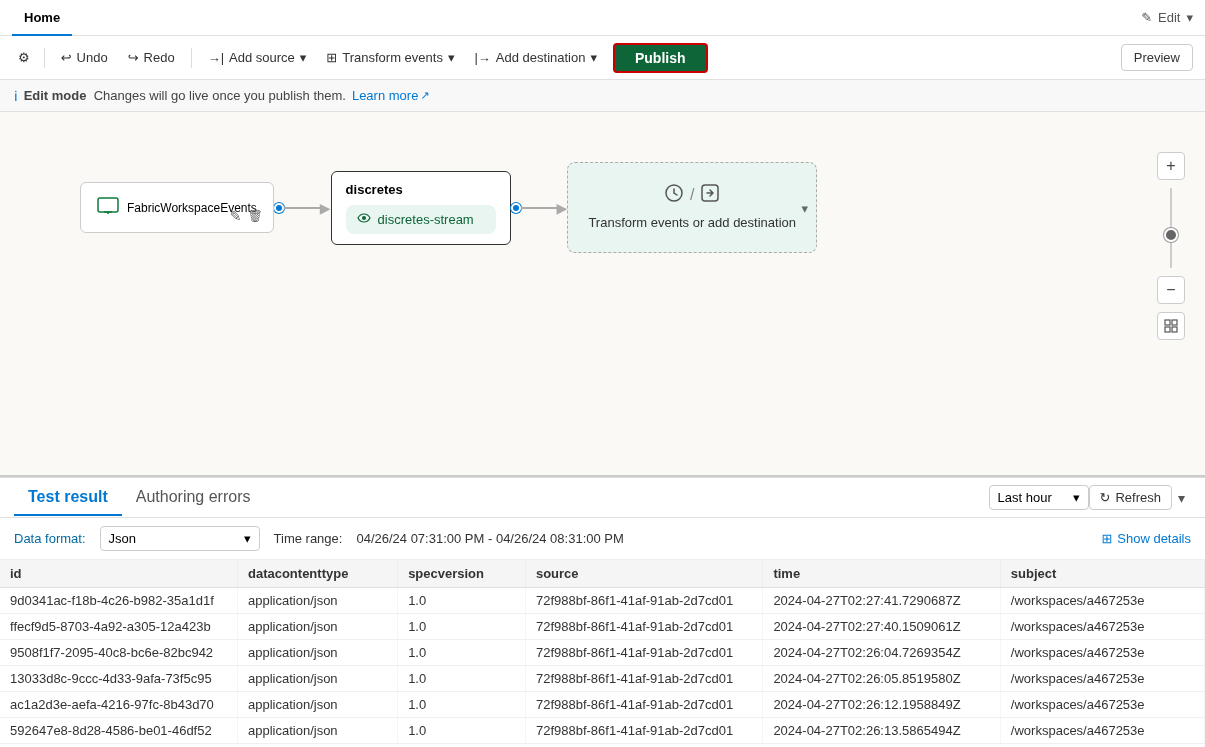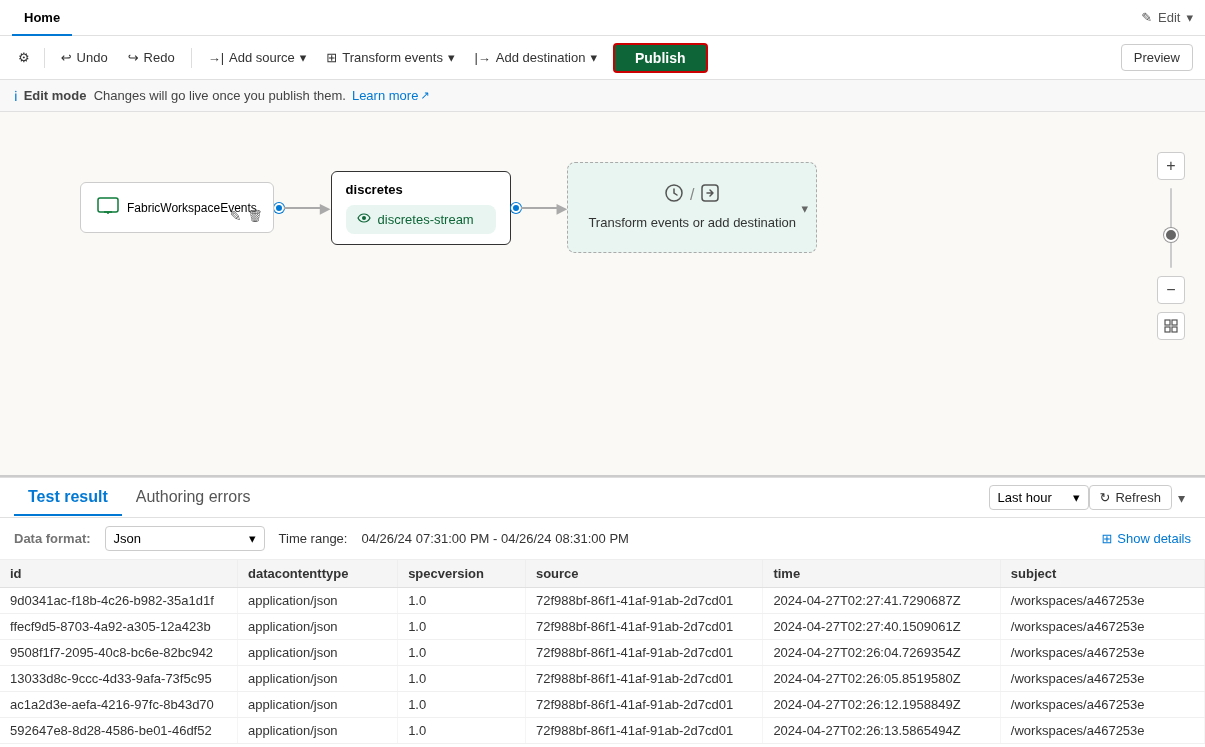--- a/index.html
+++ b/index.html
@@ -58,21 +58,21 @@
     .tabs-row { display: flex; align-items: center; border-bottom: 1px solid #e0e0e0; padding: 0 14px; height: 40px; gap: 0; }
     .tab-item { padding: 8px 14px; cursor: pointer; color: #555; font-size: 16px; border-bottom: 2px solid transparent; }
     .tab-item.active { color: #0078d4; border-bottom: 2px solid #0078d4; font-weight: 600; }
     .tabs-right { margin-left: auto; display: flex; align-items: center; gap: 0; }
     .time-select { border: 1px solid #ccc; border-radius: 4px; padding: 4px 8px; font-size: 12px; background: #fff; cursor: pointer; display: flex; align-items: center; gap: 4px; min-width: 100px; justify-content: space-between; }
     .refresh-btn { display: flex; align-items: center; gap: 5px; padding: 4px 10px; border: 1px solid #ccc; border-radius: 4px; background: #fff; cursor: pointer; font-size: 12px; color: #333; }
     .collapse-btn { padding: 4px 6px; cursor: pointer; color: #555; background: none; border: none; font-size: 14px; }
 
     
     .filter-row { display: flex; align-items: center; padding: 8px 14px; gap: 14px; border-bottom: 1px solid #eee; }
-    .filter-label { font-weight: 700; color: #737373; }
+    .filter-label { font-weight: 400; color: #0369a1; }
     .format-select { border: 1px solid #ccc; border-radius: 4px; padding: 4px 8px; font-size: 13px; background: #fff; cursor: pointer; min-width: 160px; display: flex; align-items: center; justify-content: space-between; }
     .time-range-label { font-weight: 500; color: #333; }
     .time-range-value { color: #333; }
     .show-details-btn { margin-left: auto; display: flex; align-items: center; gap: 5px; cursor: pointer; color: #0078d4; background: none; border: none; font-size: 13px; }
 
     
     .table-container { flex: 1; overflow: auto; }
     table { width: 100%; border-collapse: collapse; font-size: 12px; }
     thead tr { background: #f5f5f5; }
     th { padding: 6px 10px; text-align: left; font-weight: 600; color: #333; border-bottom: 1px solid #e0e0e0; border-right: 1px solid #eee; white-space: nowrap; }

